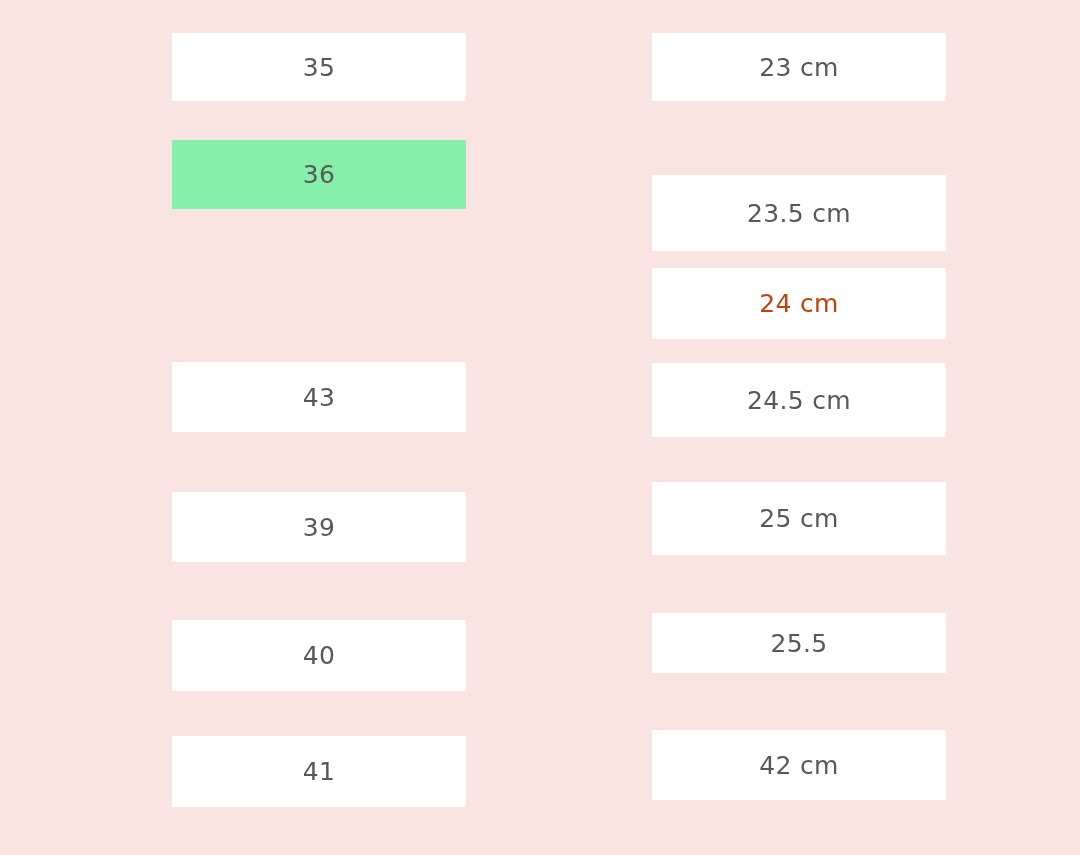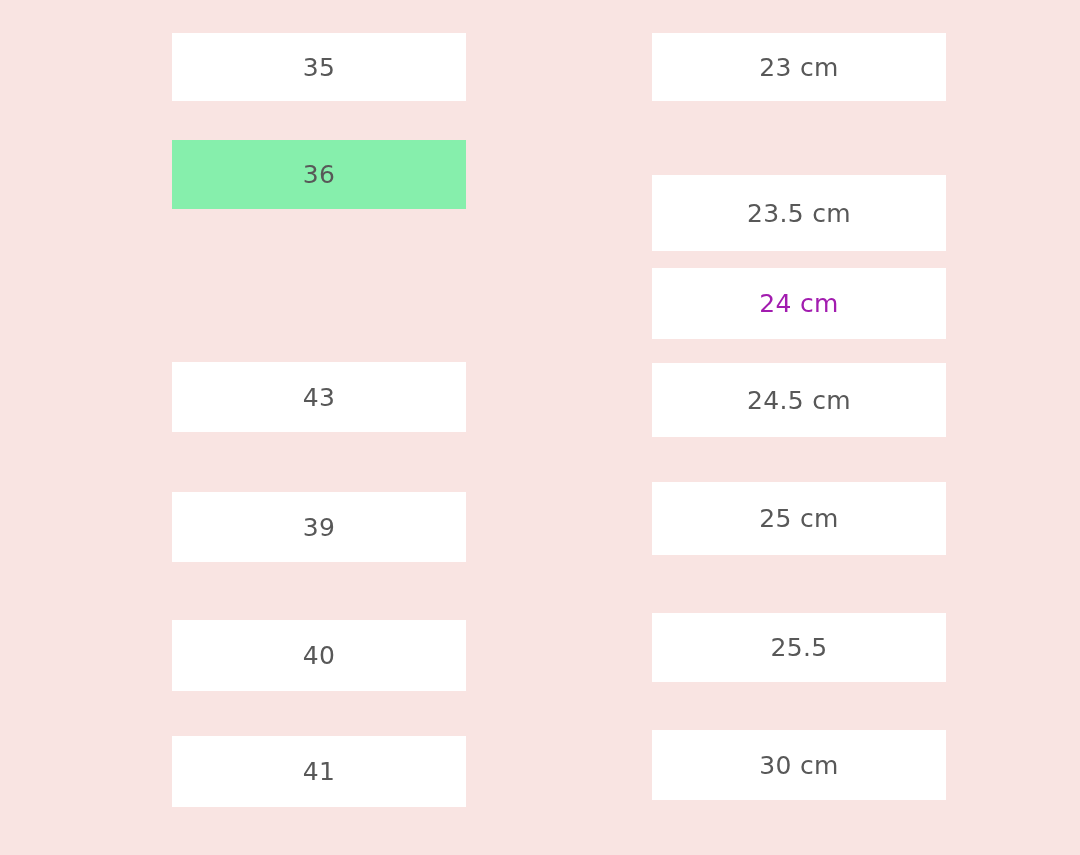--- a/index.html
+++ b/index.html
@@ -80,29 +80,29 @@
     </div>
 
   <div class="chart-column" id="column-cm">
       <div class="size-cell" style="top: 33px; height: 68px; width: 100%; background: rgb(255, 255, 255);">
         <span class="cell-label" style="color: rgb(88, 88, 88);">23 cm</span>
       </div>
       <div class="size-cell" style="top: 147px; height: 76px; width: 100%; background: rgb(255, 255, 255); margin-top: 28px;">
         <span class="cell-label" style="color: rgb(88, 88, 88);">23.5 cm</span>
       </div>
       <div class="size-cell" style="top: 268px; height: 71px; width: 100%; background: rgb(255, 255, 255);">
-        <span class="cell-label" style="color: #a21caf;">24 cm</span>
+        <span class="cell-label" style="color: #c2410c;">24 cm</span>
       </div>
       <div class="size-cell" style="top: 363px; height: 74px; width: 100%; background: rgb(255, 255, 255);">
         <span class="cell-label" style="color: rgb(88, 88, 88);">24.5 cm</span>
       </div>
       <div class="size-cell" style="top: 482px; height: 73px; width: 100%; background: rgb(255, 255, 255);">
         <span class="cell-label" style="color: rgb(88, 88, 88);">25 cm</span>
       </div>
-      <div class="size-cell" style="top: 613px; height: 69px; width: 100%; background: rgb(255, 255, 255);">
+      <div class="size-cell" style="top: 613px; height: 60px; width: 100%; background: rgb(255, 255, 255);">
         <span class="cell-label" style="color: rgb(88, 88, 88);">25.5</span>
       </div>
       <div class="size-cell" style="top: 730px; height: 70px; width: 100%; background: rgb(255, 255, 255);">
-        <span class="cell-label" style="color: rgb(88, 88, 88);">30 cm</span>
+        <span class="cell-label" style="color: rgb(88, 88, 88);">42 cm</span>
       </div>
     </div>
 
 </div>
 
 </body></html>

